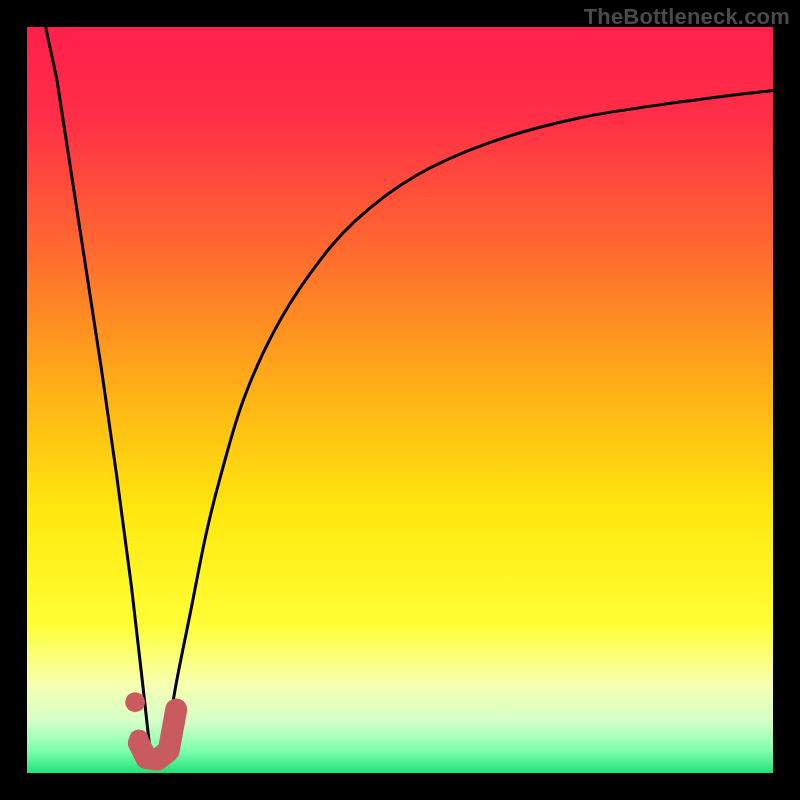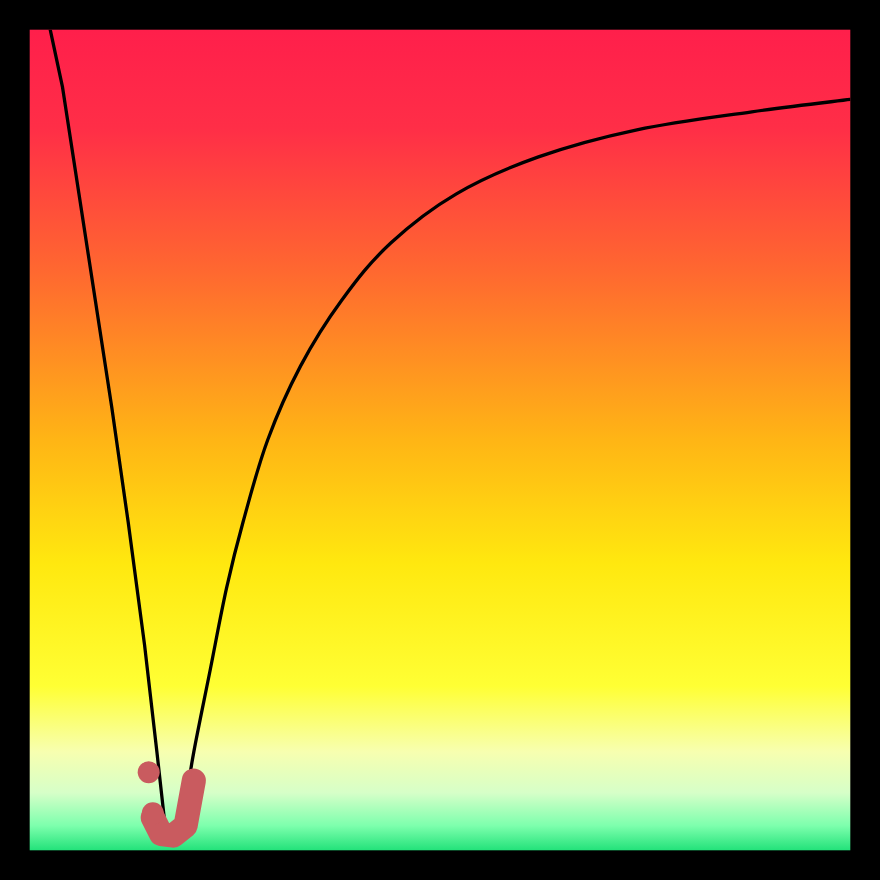--- a/index.html
+++ b/index.html
@@ -32,20 +32,21 @@
   svg {
     position: absolute;
     top: 0;
     left: 0;
   }
 </style>
 </head>
 <body>
 
 <div class="frame">
+  <div class="watermark">TheBottleneck.com</div>
 
   <svg id="chart-svg" width="800" height="800" viewBox="0 0 800 800">
     <defs>
       <linearGradient id="bg-grad" x1="0" y1="0" x2="0" y2="1">
           <stop offset="0%" stop-color="#ff1f4b"></stop>
           <stop offset="12%" stop-color="#ff2e47"></stop>
           <stop offset="30%" stop-color="#ff6a2f"></stop>
           <stop offset="50%" stop-color="#ffb515"></stop>
           <stop offset="65%" stop-color="#ffe80f"></stop>
           <stop offset="80%" stop-color="#ffff34"></stop>

